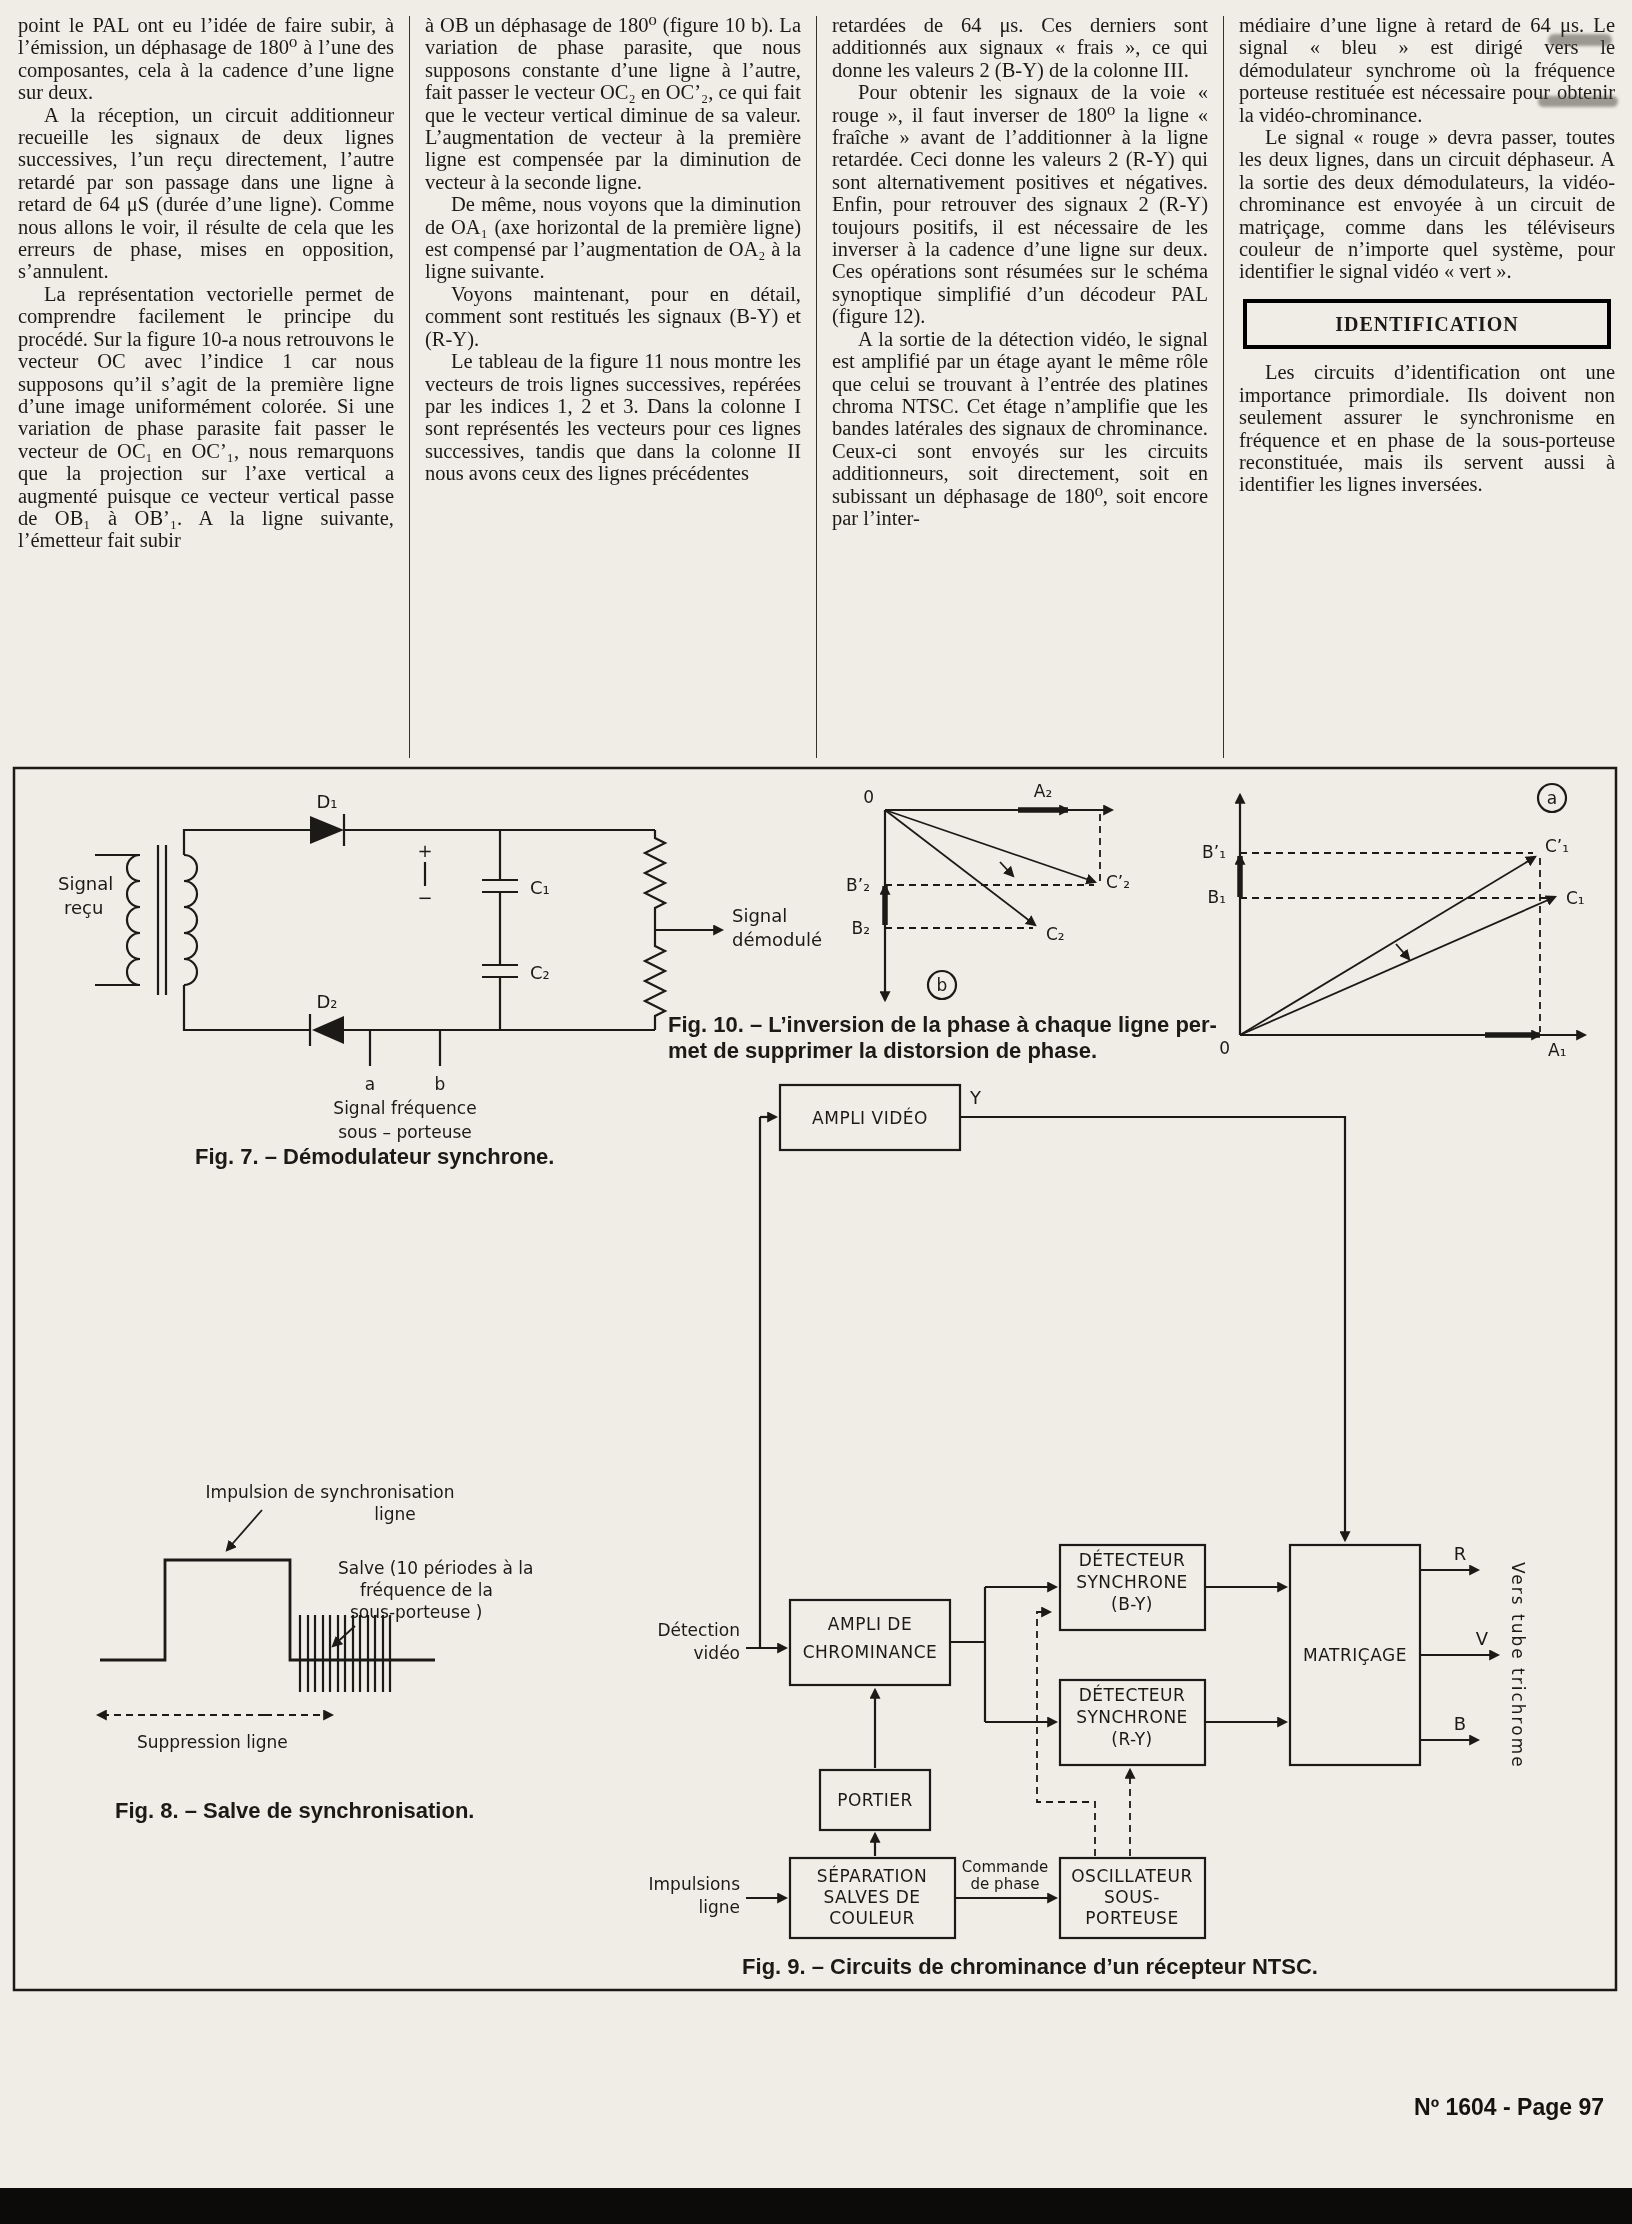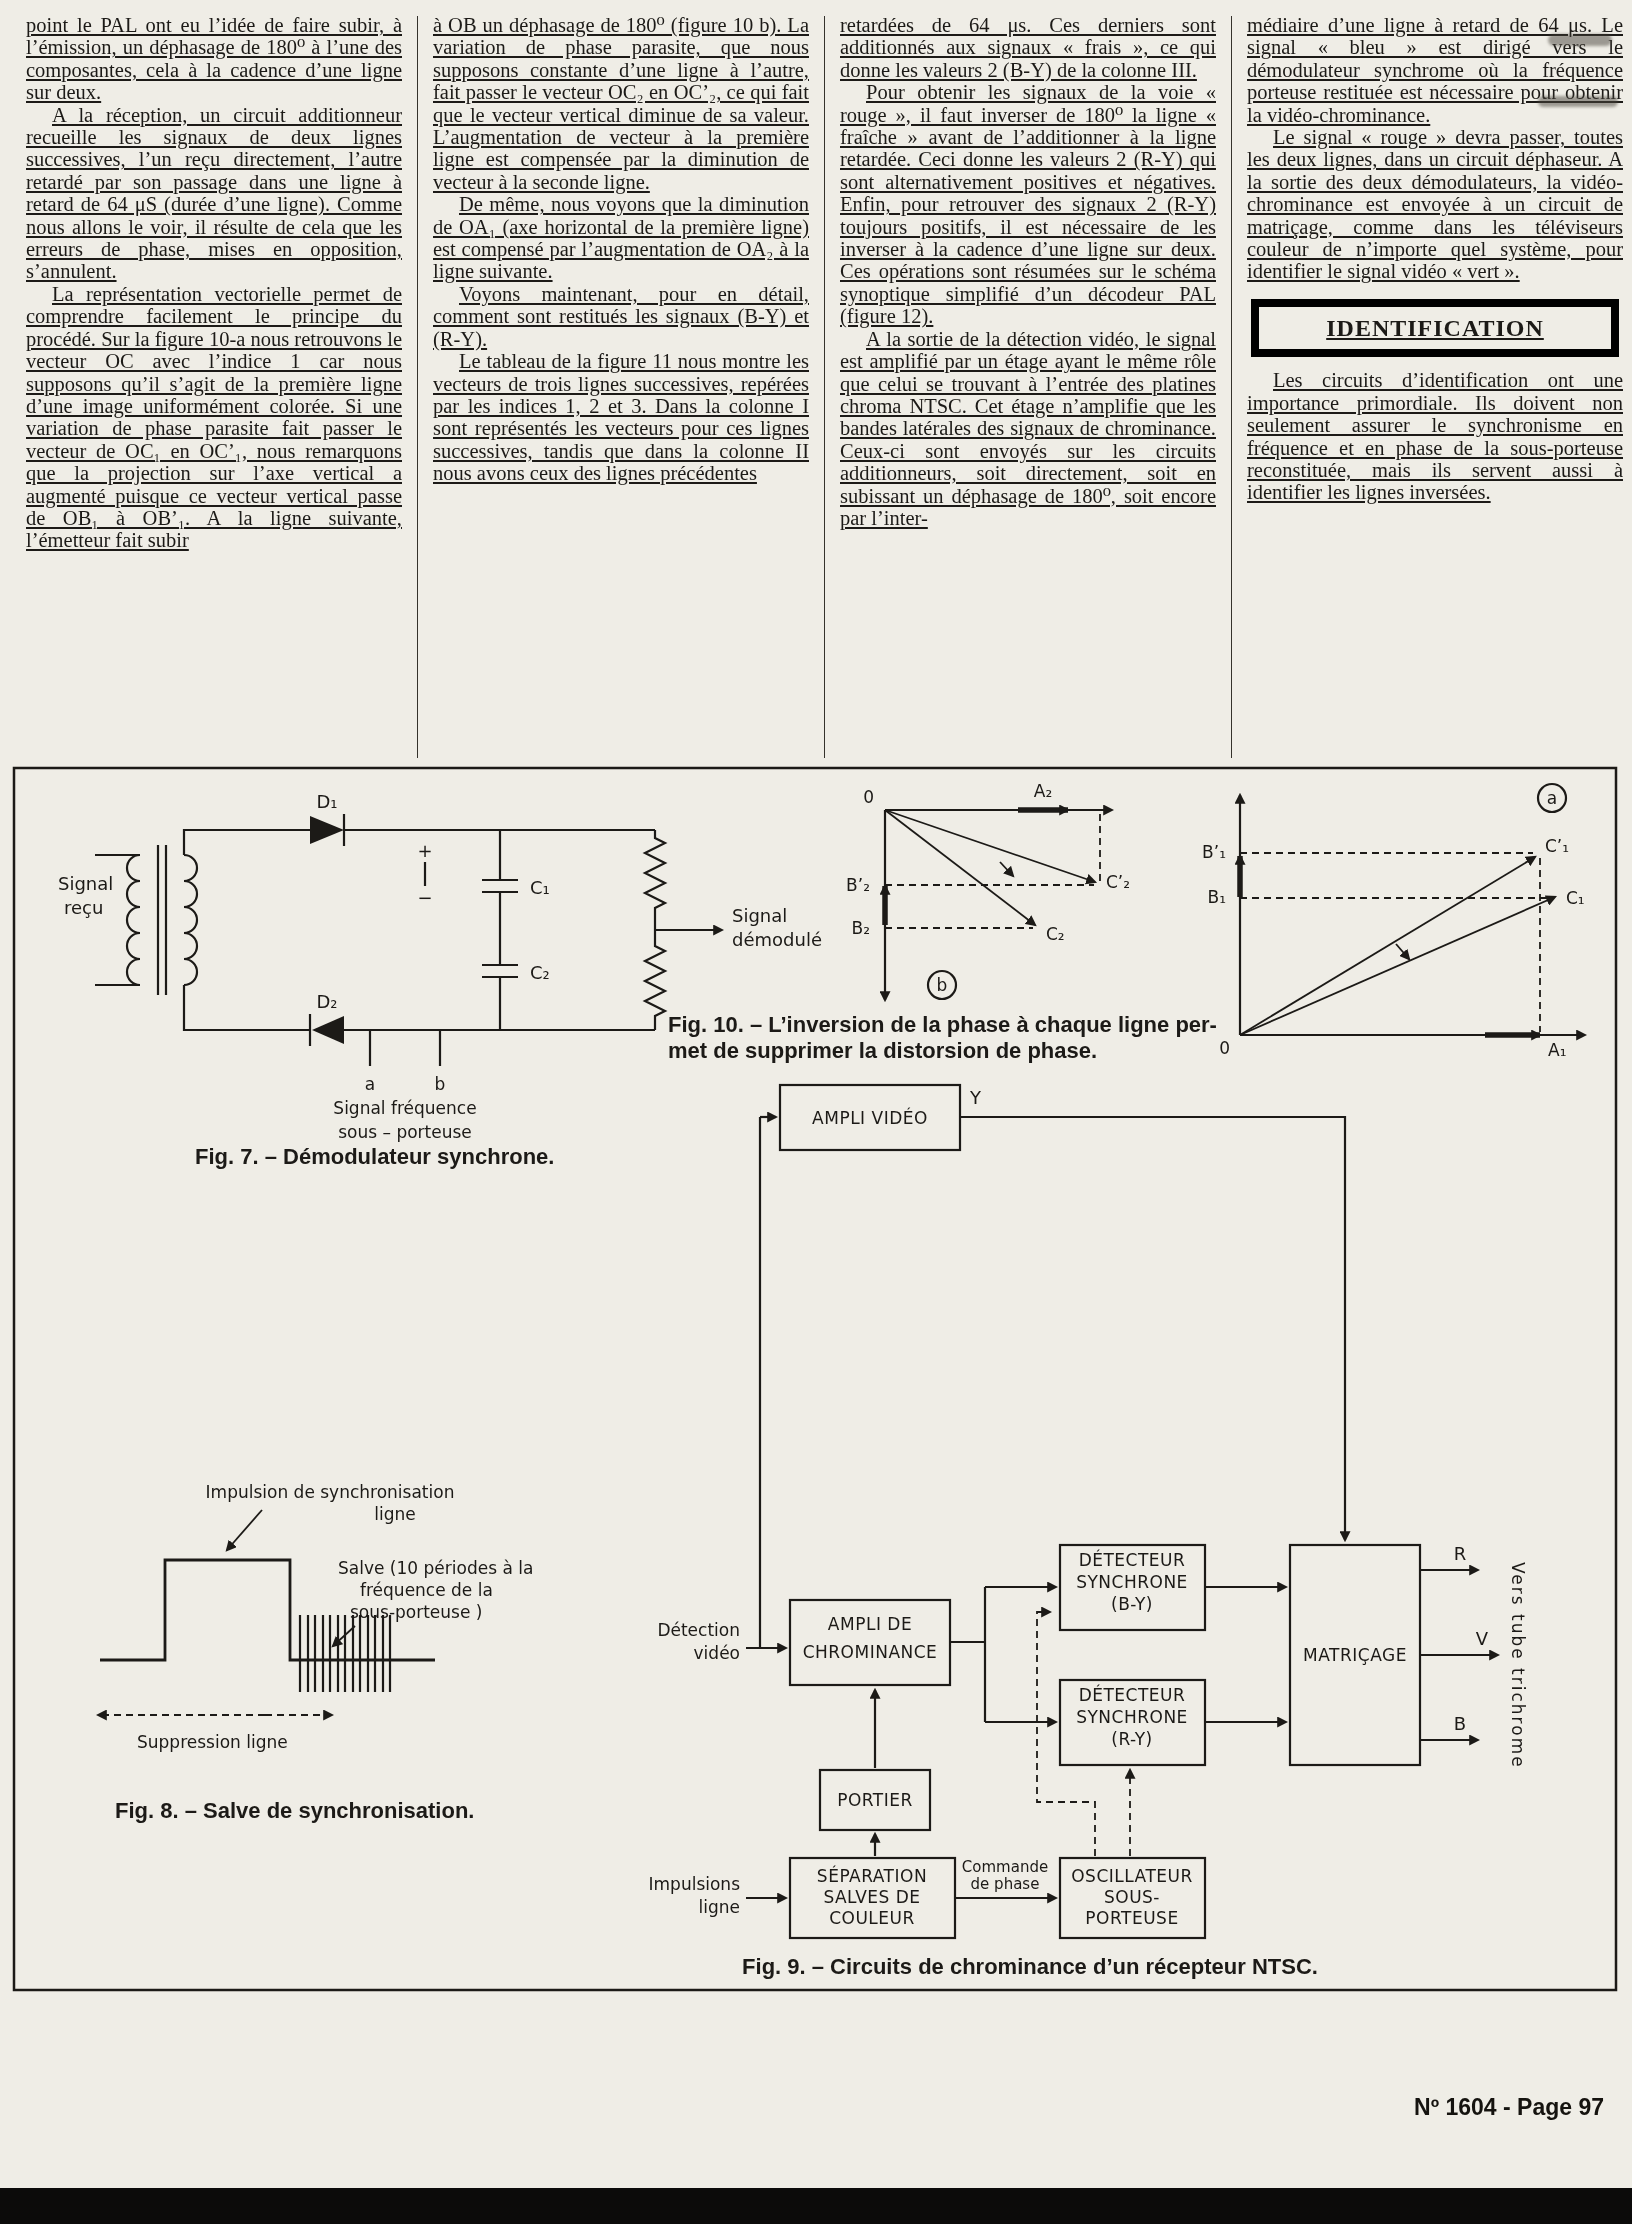--- a/index.html
+++ b/index.html
@@ -1,24 +1,24 @@
 <!DOCTYPE html>
 <html><head>
 <meta charset="utf-8">
 <style>
   html,body{margin:0;padding:0;}
   .page{position:relative;width:1632px;height:2224px;background:#efede6;overflow:hidden;
         font-family:"Liberation Serif","DejaVu Serif",serif;color:#1c1a17;}
-  .columns{position:absolute;left:26px;top:14px;width:1600px;display:flex;text-decoration:underline;}
+  .columns{position:absolute;left:18px;top:14px;width:1600px;display:flex;}
   .col{width:376px;font-size:20.5px;line-height:22.4px;text-align:justify;}
   .col p{margin:0;text-indent:26px;}
   .col p.cont{text-indent:0;}
   .vrule{width:1px;background:#35322c;height:742px;margin:2px 15px 0;}
-  .ident-box{border:8px solid #000000;margin:16px 4px 12px;padding:10px 4px;
-             text-align:center;font-weight:bold;font-size:24px;letter-spacing:1px;text-indent:0;}
+  .ident-box{border:4px solid #000000;margin:16px 4px 12px;padding:10px 4px;
+             text-align:center;font-weight:bold;font-size:20px;letter-spacing:1px;text-indent:0;}
   .figs{position:absolute;left:0;top:0;width:1632px;height:2224px;}
   .figbox{fill:none;stroke:#1c1a17;stroke-width:2.5;}
   .w{fill:none;stroke:#1c1a17;stroke-width:2.2;}
   .w2{fill:none;stroke:#1c1a17;stroke-width:2.8;}
   .w15{fill:none;stroke:#1c1a17;stroke-width:1.8;}
   .vec{fill:none;stroke:#1c1a17;stroke-width:5.5;}
   .dash{fill:none;stroke:#1c1a17;stroke-width:1.8;stroke-dasharray:7 5;}
   .solid{fill:#1c1a17;stroke:none;}
   .blockbox{fill:none;stroke:#1c1a17;stroke-width:2.2;}
   text{fill:#1c1a17;}

